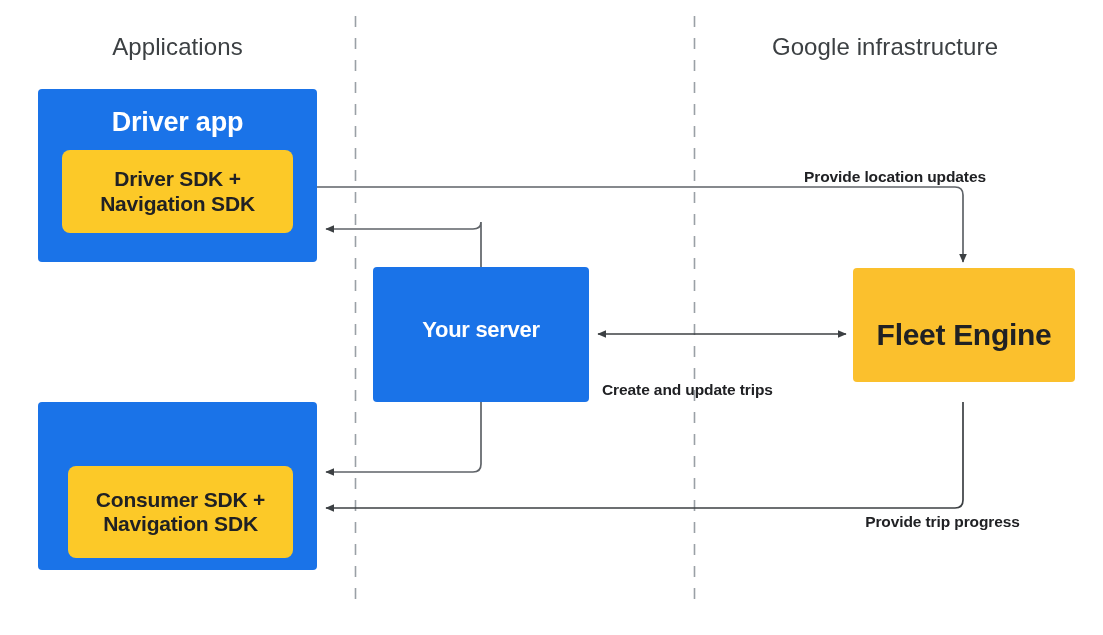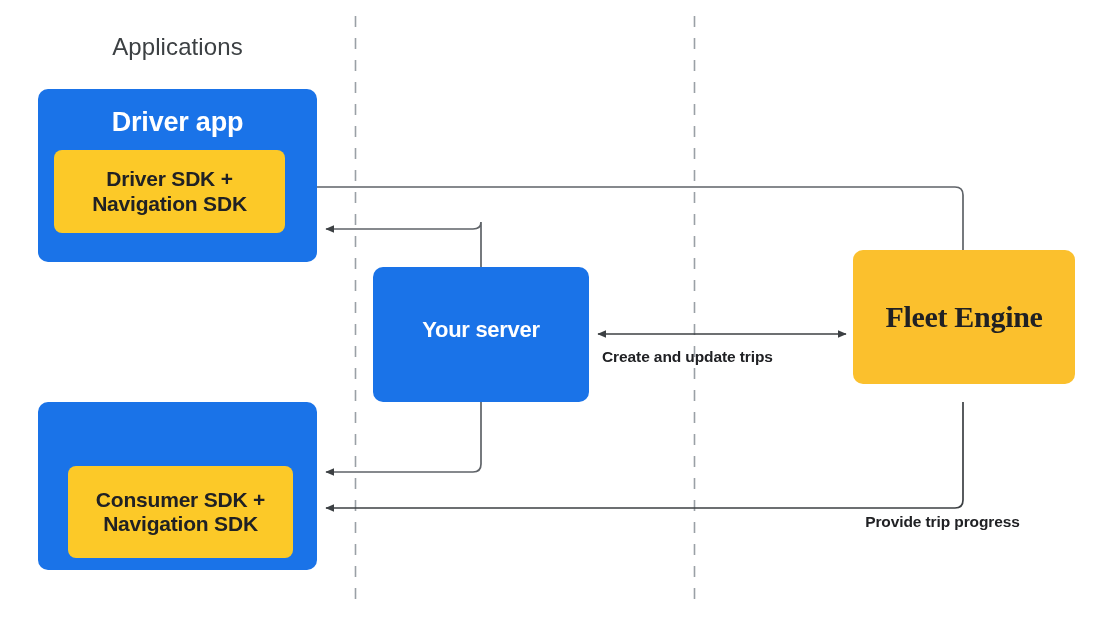--- a/index.html
+++ b/index.html
@@ -32,21 +32,21 @@
     text-align: center;
     font-size: 24px;
     font-weight: 400;
     color: #3c4043;
     letter-spacing: 0.1px;
     white-space: nowrap;
   }
   .node {
     position: absolute;
     box-sizing: border-box;
-    border-radius: 10px;
+    border-radius: 4px;
   }
   .node-blue {
     background: #1a73e8;
   }
   .node-yellow {
     background: #fbc02d;
   }
   .node-title {
     position: absolute;
     left: 0;
@@ -139,44 +139,46 @@
     </g>
 
     <g>
       <path d="M 963 402 L 963 500 Q 963 508 955 508 L 326 508" fill="none" stroke="#3c4043" stroke-width="1.7" marker-end="url(#arrowEnd)"></path>
     </g>
   </svg>
 
   <div class="zone-title" style="left:36px; top:33px; width:283px;">Applications</div>
 
 
+  <div class="zone-title" style="left:705px; top:33px; width:360px;">Google infrastructure</div>
 
   <div class="node node-blue" style="left:38px; top:89px; width:279px; height:173px;">
     <div class="node-title app-title" style="top:18px;">Driver app</div>
-    <div class="sdk-box" style="left:16px; top:61px; width:231px; height:83px;">
+    <div class="sdk-box" style="left:24px; top:61px; width:231px; height:83px;">
       <span class="sdk-line">Driver SDK +</span>
       <span class="sdk-line">Navigation SDK</span>
     </div>
   </div>
 
   <div class="node node-blue" style="left:38px; top:402px; width:279px; height:168px;">
     <div class="sdk-box" style="left:30px; top:64px; width:225px; height:92px;">
       <span class="sdk-line">Consumer SDK +</span>
       <span class="sdk-line">Navigation SDK</span>
     </div>
   </div>
 
   <div class="node node-blue" style="left:373px; top:267px; width:216px; height:135px;">
     <div class="node-title server-label" style="top:50px;">Your server</div>
   </div>
 
-  <div class="node node-yellow" style="left:853px; top:250px; width:222px; height:134px;font-family:Liberation Serif, serif;">
+  <div class="node node-yellow" style="left:853px; top:268px; width:222px; height:114px;">
     <div class="node-title engine-label" style="top:50px;">Fleet Engine</div>
   </div>
 
+  <div class="edge-label center" style="left:700px; top:166px; width:390px;">Provide location updates</div>
 
   <div class="edge-label" style="left:602px; top:346px;">
-    <span style="display:block;">Create and update trips</span>
+    <span style="display:block;margin-top:33px;">Create and update trips</span>
   </div>
 
   <div class="edge-label center" style="left:764px; top:511px; width:357px;">Provide trip progress</div>
 
 </div>
 
 </body></html>

